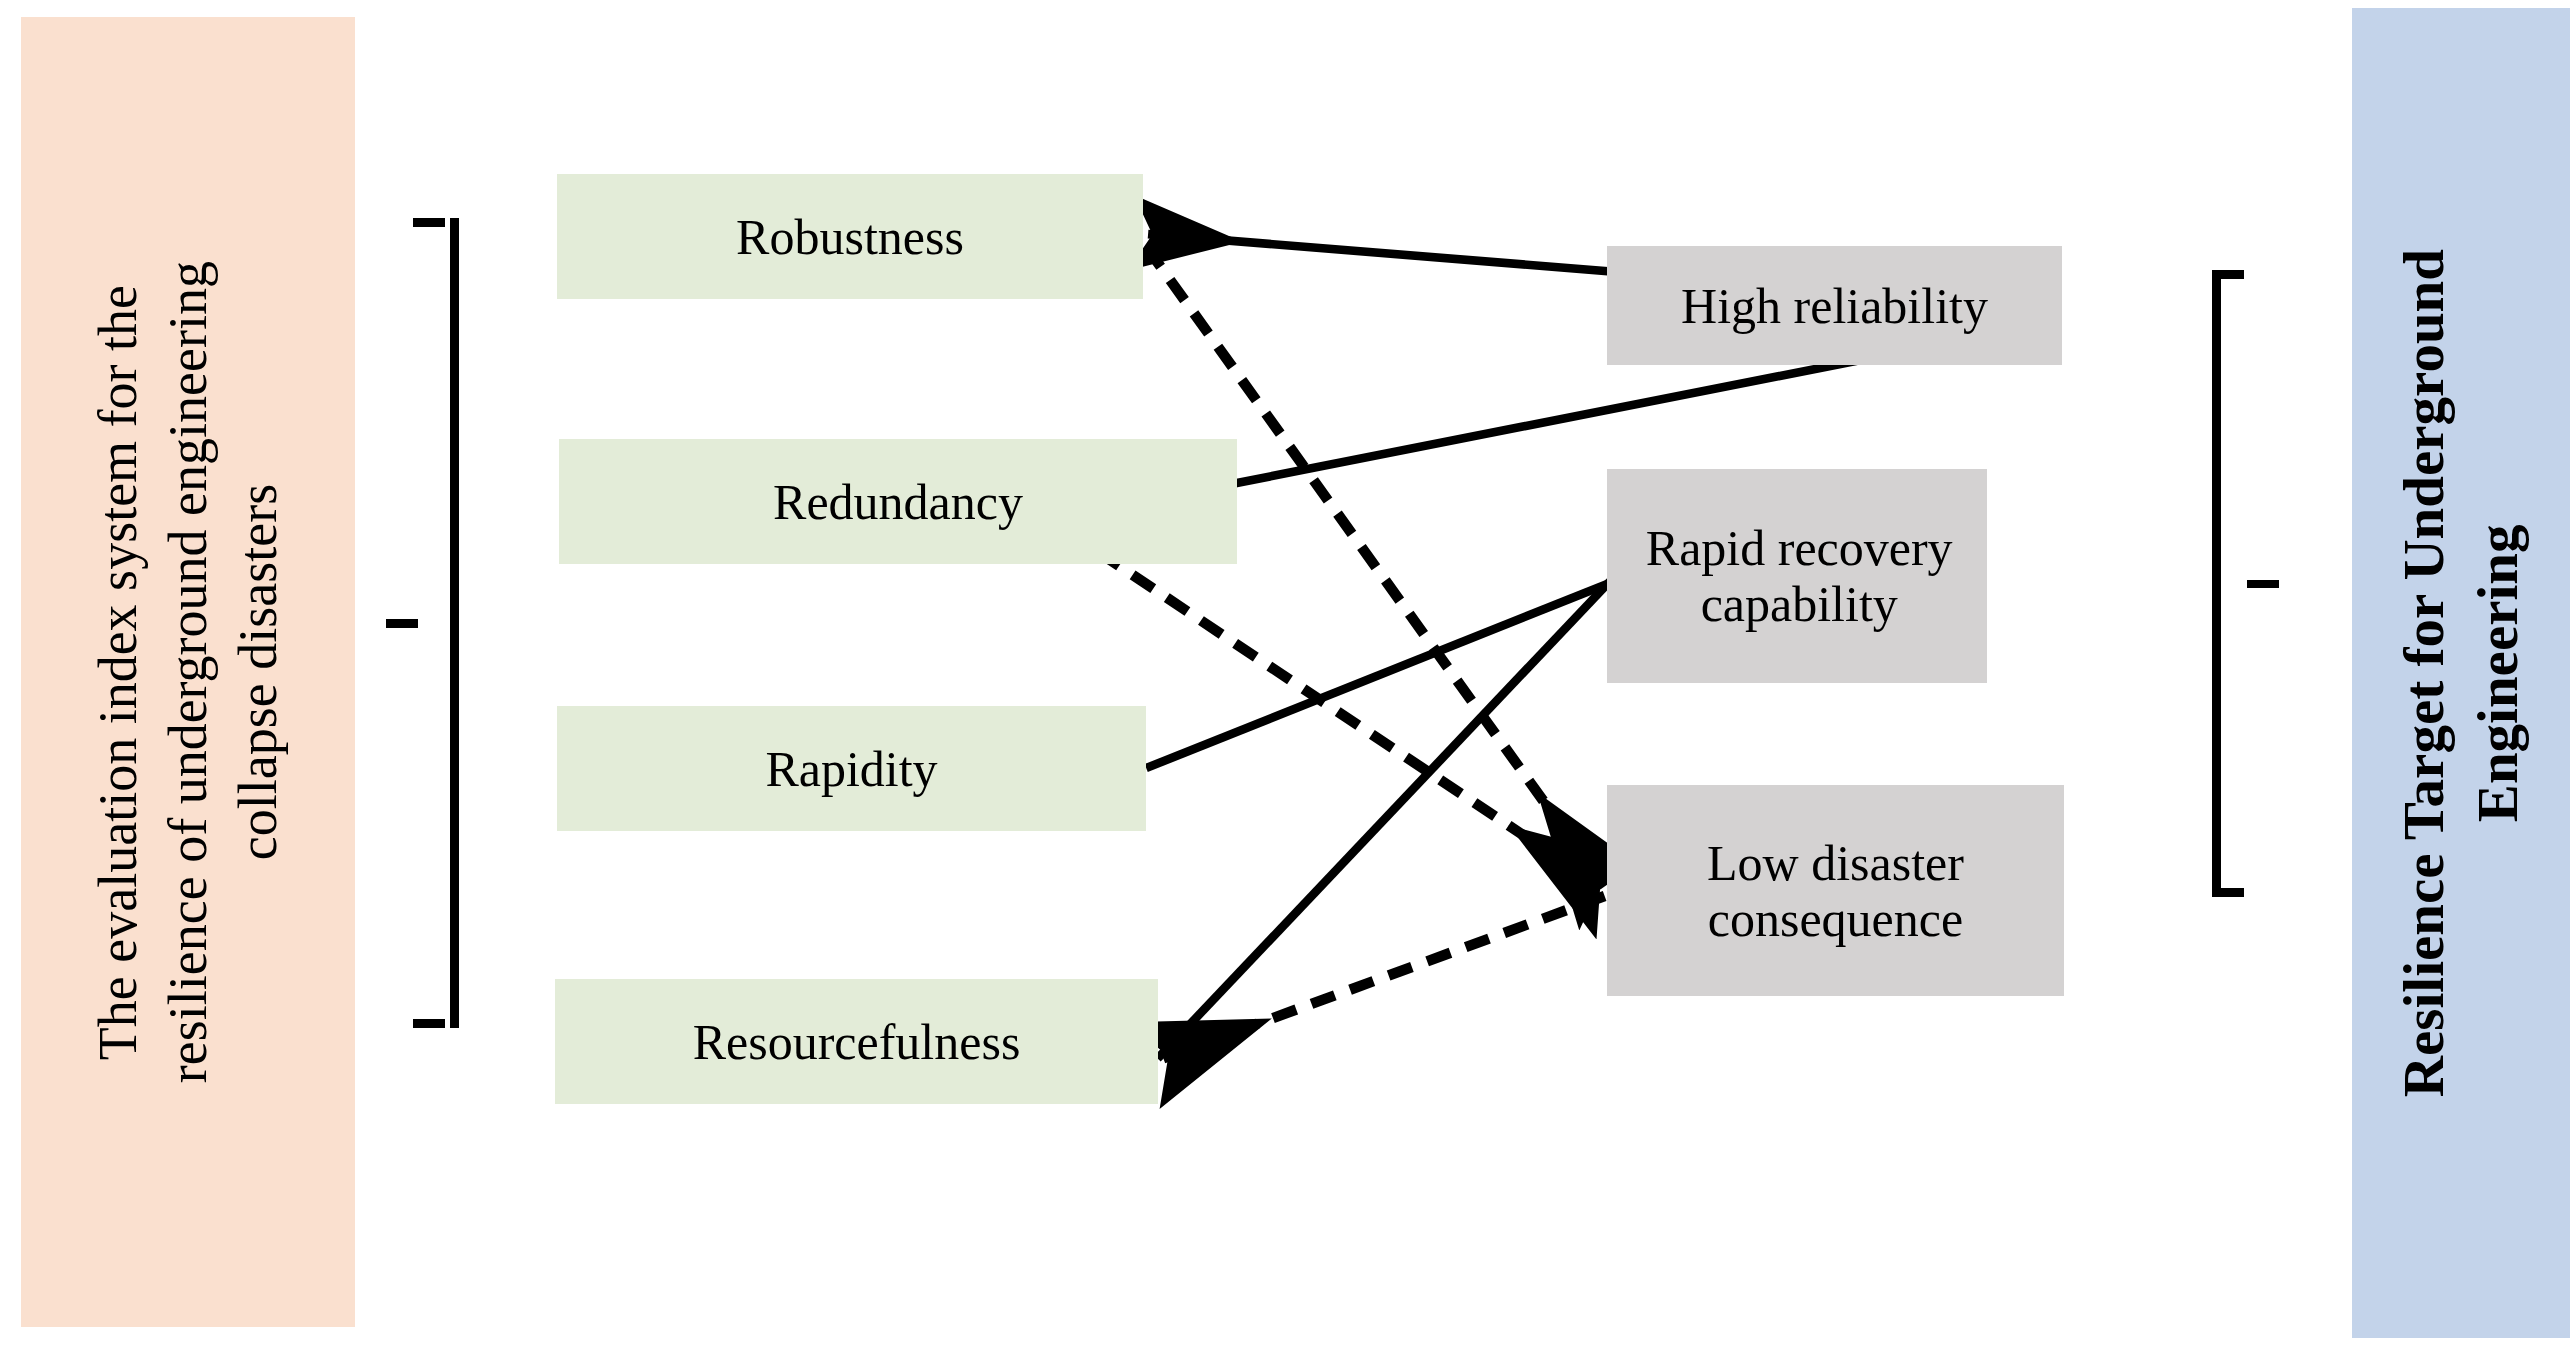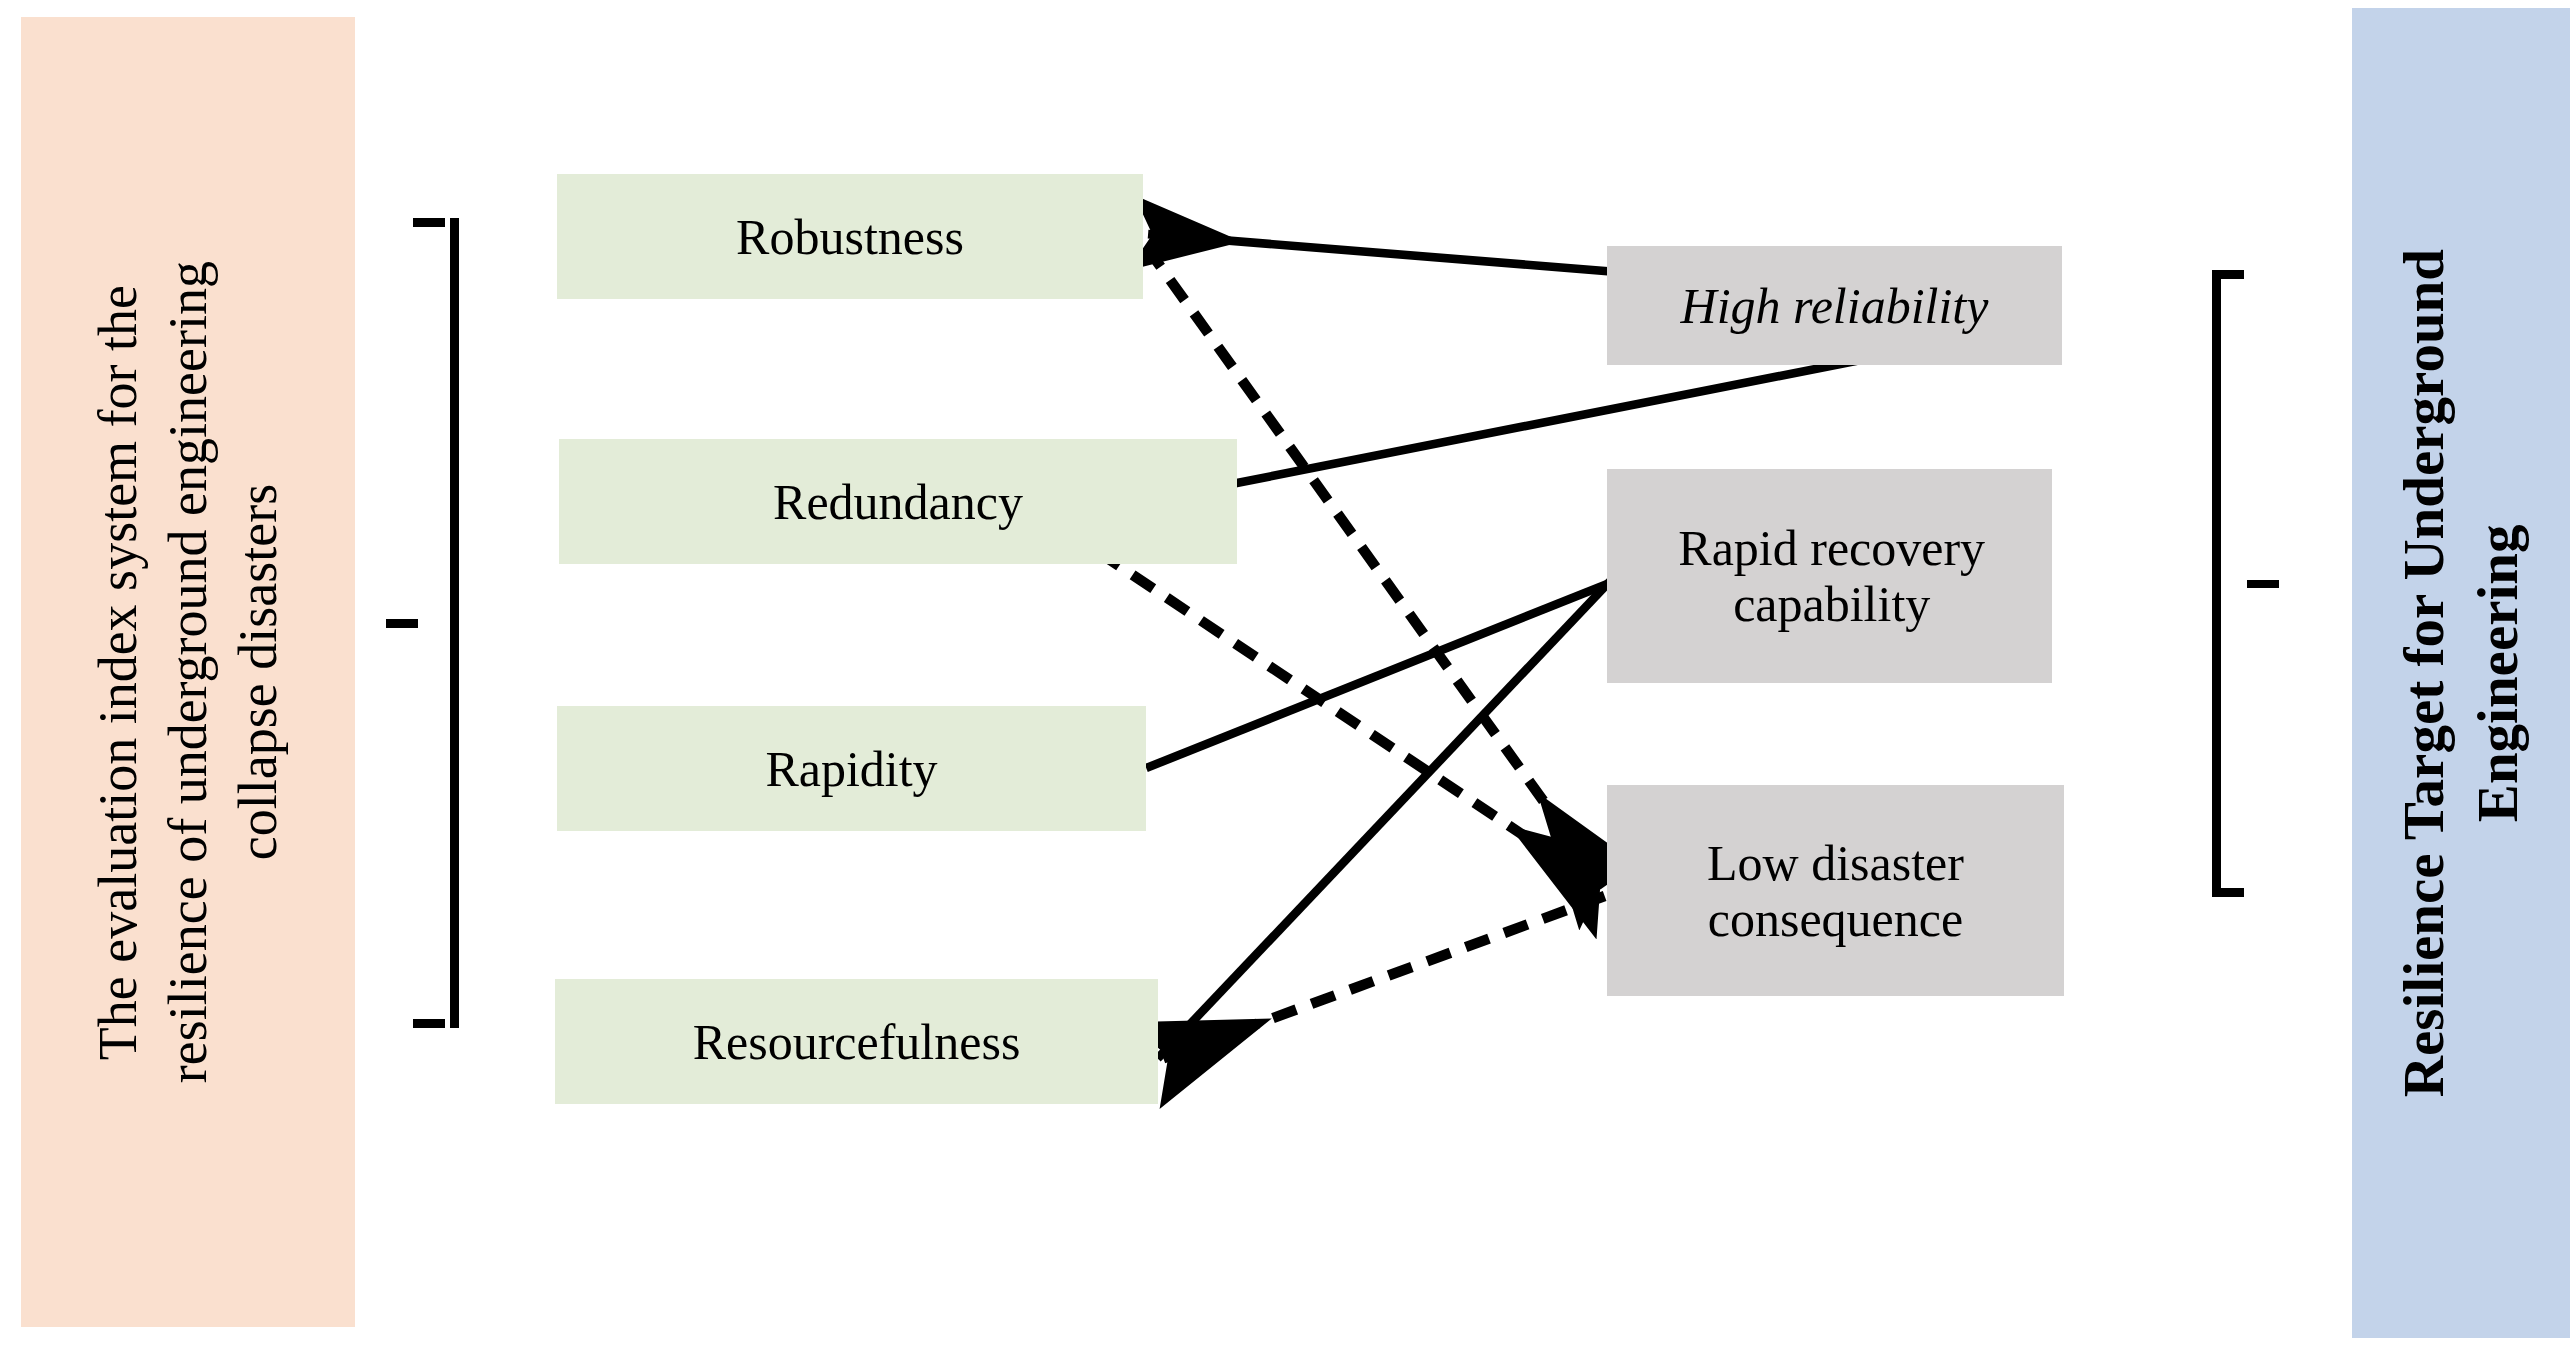--- a/index.html
+++ b/index.html
@@ -99,22 +99,22 @@
     padding: 0 7.6px;
   }
   .node.index { background: #e3ecd8; }
   .node.target { background: #d4d2d2; }
 
   #node-robustness      { left: 557px;  top: 174px;  width: 586px; height: 125px; }
   #node-redundancy      { left: 559px;  top: 439px;  width: 678px; height: 125px; }
   #node-rapidity        { left: 557px;  top: 706px;  width: 589px; height: 125px; }
   #node-resourcefulness { left: 555px;  top: 979px; width: 603px; height: 125px; }
 
-  #node-high-reliability { left: 1607px; top: 246px; width: 455px; height: 119px; font-style: italic; }
-  #node-rapid-recovery   { left: 1607px; top: 469px; width: 445px; height: 214px; padding-left: 12px; }
+  #node-high-reliability { left: 1607px; top: 246px; width: 455px; height: 119px; }
+  #node-rapid-recovery   { left: 1607px; top: 469px; width: 380px; height: 214px; padding-left: 12px; }
   #node-low-consequence  { left: 1607px; top: 785px; width: 457px; height: 211px; text-align: center; }
 
   
   #connectors {
     position: absolute;
     left: 0; top: 0;
     width: 2576px; height: 1347px;
     pointer-events: none;
   }
 </style>

